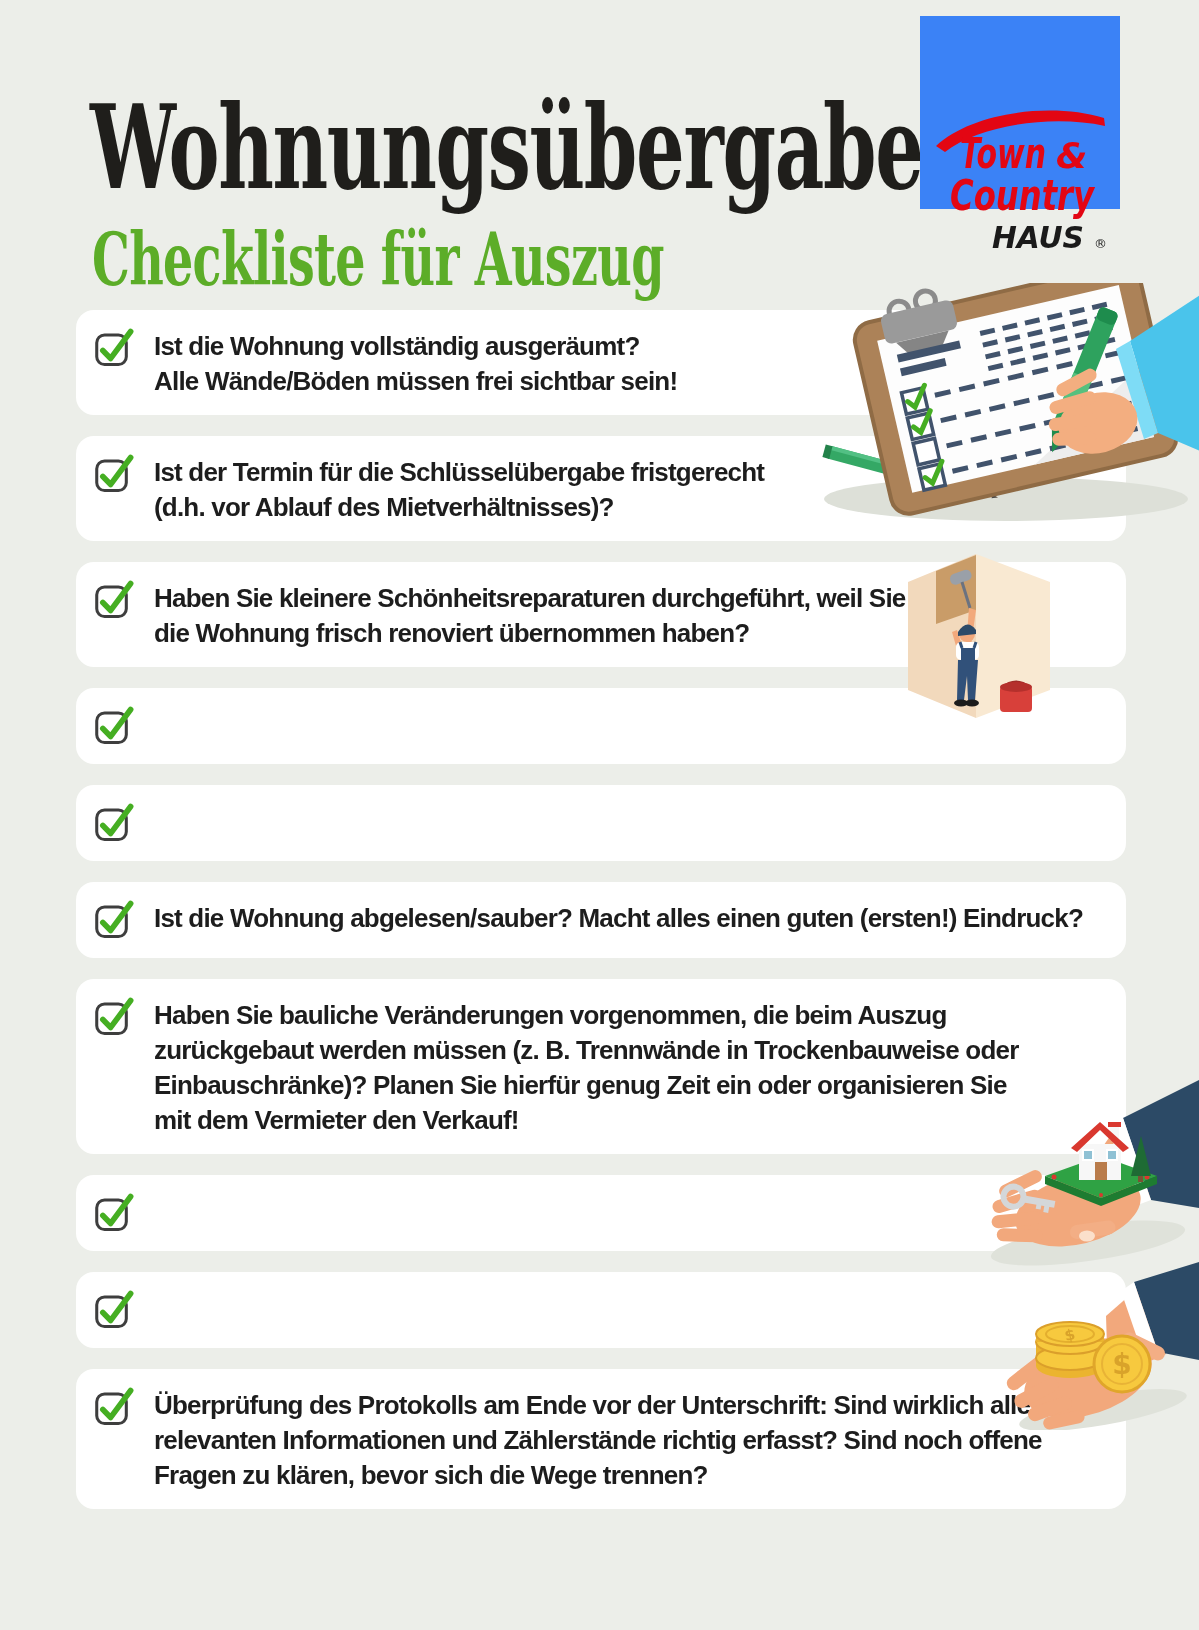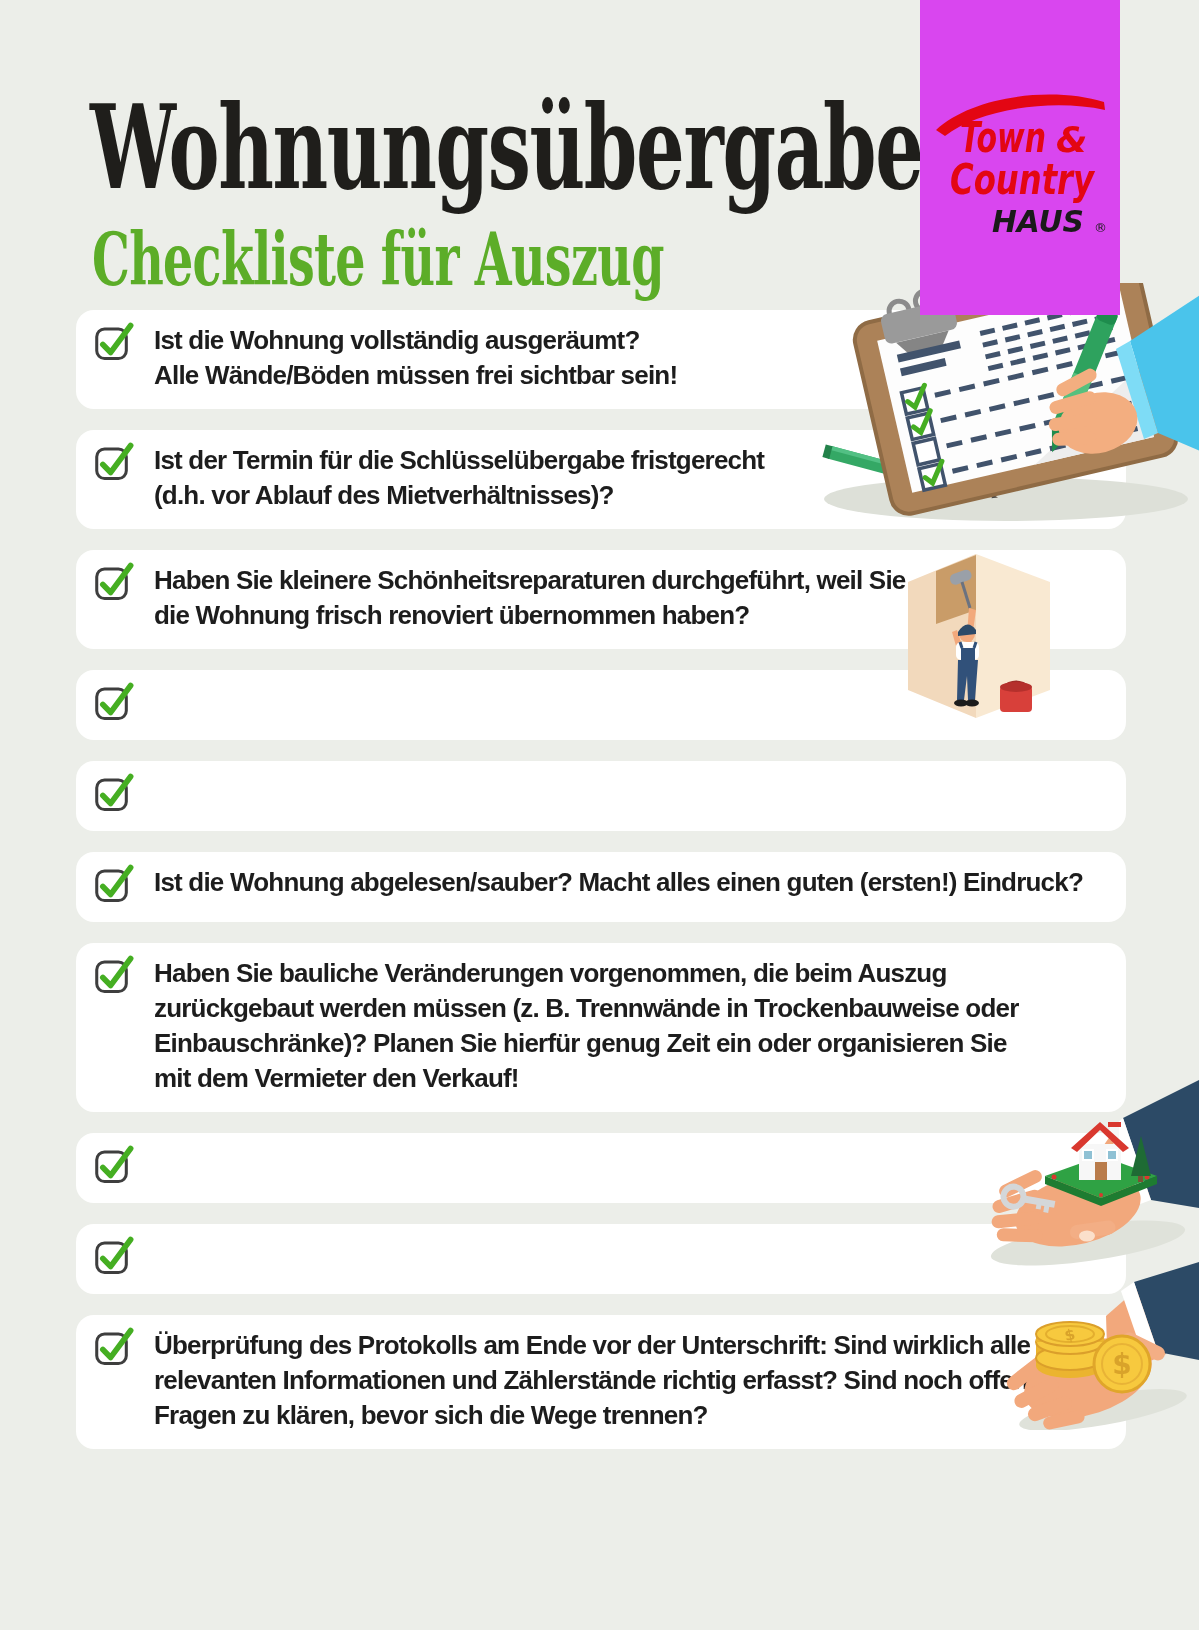--- a/index.html
+++ b/index.html
@@ -17,29 +17,29 @@
     transform:scaleX(0.66);transform-origin:0 0;
   }
   .page-subtitle{
     position:absolute;left:92px;top:224px;
     font-family:"DejaVu Serif",serif;font-weight:700;
     font-size:72px;line-height:1;color:#5CAD28;
     letter-spacing:-1px;white-space:nowrap;
     transform:scaleX(0.66);transform-origin:0 0;
   }
   .logo-box{
-    position:absolute;left:920px;top:0;width:200px;height:315px;
-    background:#d946ef;z-index:3;
+    position:absolute;left:920px;top:16px;width:200px;height:193px;
+    background:#3b82f6;z-index:3;
   }
   .logo-box svg{position:absolute;left:10px;top:84px;}
   
   .cards{position:absolute;left:76px;top:310px;width:1050px;z-index:1;}
   .card{
     background:#FFFFFF;border-radius:18px;
-    padding:12px 22px 16px 19px;margin-bottom:21px;
+    padding:18px 22px 16px 19px;margin-bottom:21px;
     display:flex;align-items:flex-start;
     box-sizing:border-box;width:1050px;
   }
   .checkbox{flex:0 0 40px;width:40px;height:44px;margin:-2px 19px 0 0;overflow:visible;}
   .item-text{
     font-size:26px;font-weight:700;color:#1D1D1D;
     line-height:35px;letter-spacing:-0.8px;white-space:pre;
     padding-top:1px;
   }
   

